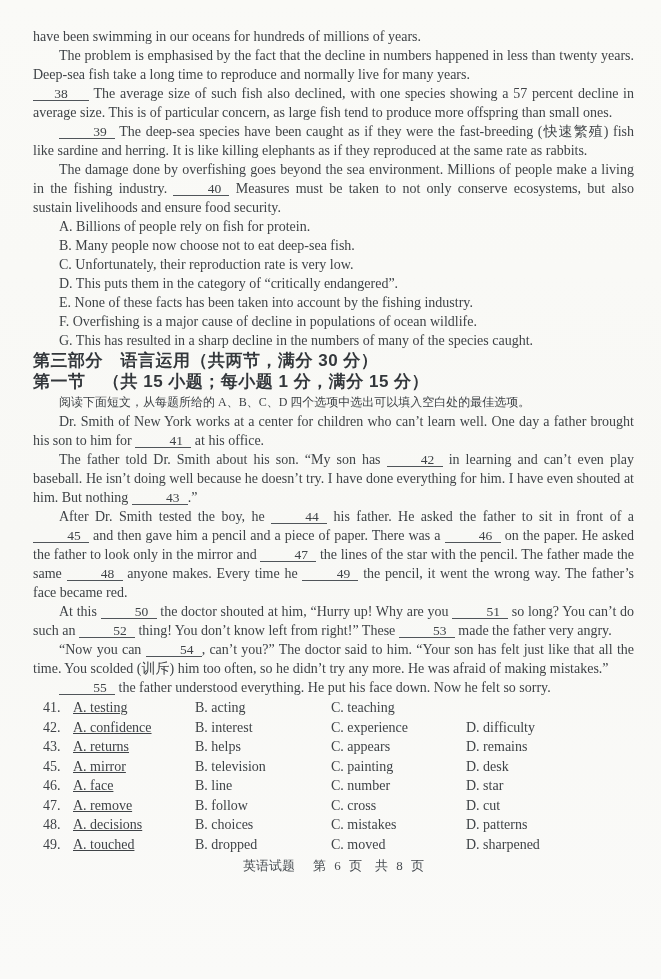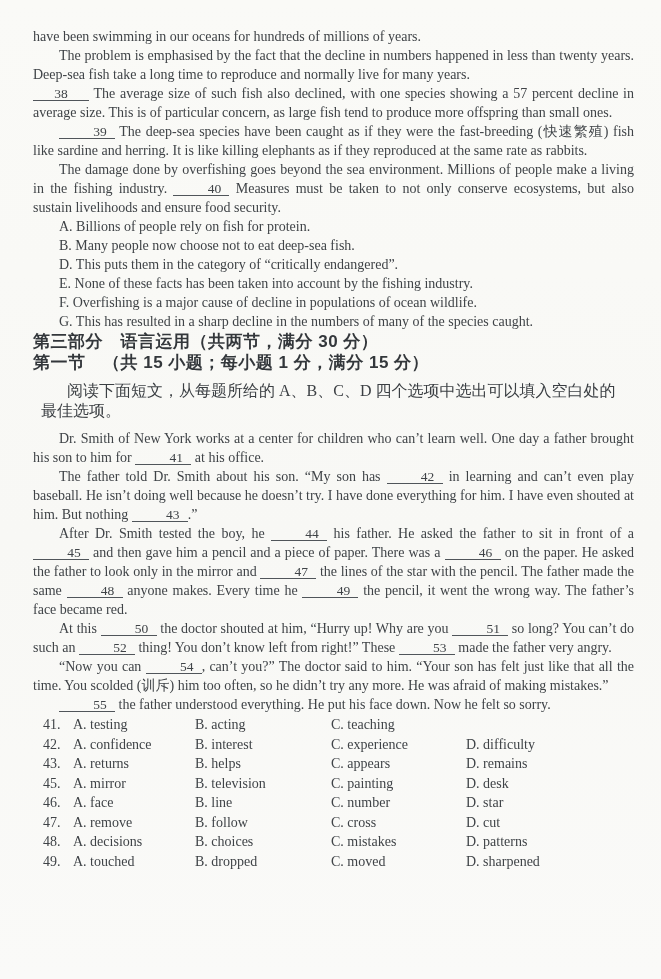--- a/index.html
+++ b/index.html
@@ -46,36 +46,36 @@
   .part-heading, .section-heading {
     margin: 0;
     font-family: "Liberation Sans", "DejaVu Sans", sans-serif;
     font-weight: 700;
     font-size: 17px;
     line-height: 21px;
     color: #33373b;
     letter-spacing: 0.5px;
   }
   .instruction {
-    margin: 8px;
+    margin: 0;
     text-indent: 26px;
-    font-size: 16px;
+    font-size: 12px;
     line-height: 20px;
     color: #3b3f43;
   }
   .questions-list { margin: 1px 0 0 10px; }
   .q-row {
     display: flex;
     font-size: 14px;
     line-height: 19.5px;
     color: #3f4347;
     align-items: flex-end;
   }
   .q-no { width: 30px; flex: 0 0 auto; }
-  .q-a  { width: 122px; flex: 0 0 auto; }
+  .q-a  { width: 122px; flex: 0 0 auto; text-decoration: underline; }
   .q-b  { width: 136px; flex: 0 0 auto; }
   .q-c  { width: 135px; flex: 0 0 auto; }
   .q-d  { flex: 1; }
   .footer {
     margin-top: 3px;
     text-align: center;
     font-size: 13px;
     line-height: 18px;
     color: #474c51;
     word-spacing: 5px;
@@ -91,20 +91,21 @@
       <p class="para">have been swimming in our oceans for hundreds of millions of years.</p>
       <p class="para indent">The problem is emphasised by the fact that the decline in numbers happened in less than twenty years. Deep-sea fish take a long time to reproduce and normally live for many years.</p>
       <p class="para"><span class="blank">38</span> The average size of such fish also declined, with one species showing a 57 percent decline in average size. This is of particular concern, as large fish tend to produce more offspring than small ones.</p>
       <p class="para indent"><span class="blank">39</span> The deep-sea species have been caught as if they were the fast-breeding (快速繁殖) fish like sardine and herring. It is like killing elephants as if they reproduced at the same rate as rabbits.</p>
       <p class="para indent">The damage done by overfishing goes beyond the sea environment. Millions of people make a living in the fishing industry. <span class="blank">40</span> Measures must be taken to not only conserve ecosystems, but also sustain livelihoods and ensure food security.</p>
     </div>
 
   <div class="options-list">
       <div class="option-line">A. Billions of people rely on fish for protein.</div>
       <div class="option-line">B. Many people now choose not to eat deep-sea fish.</div>
+      <div class="option-line">C. Unfortunately, their reproduction rate is very low.</div>
       <div class="option-line">D. This puts them in the category of “critically endangered”.</div>
       <div class="option-line">E. None of these facts has been taken into account by the fishing industry.</div>
       <div class="option-line">F. Overfishing is a major cause of decline in populations of ocean wildlife.</div>
       <div class="option-line">G. This has resulted in a sharp decline in the numbers of many of the species caught.</div>
     </div>
 
   <p class="part-heading">第三部分　语言运用（共两节，满分 30 分）</p>
 
   <p class="section-heading">第一节　（共 15 小题；每小题 1 分，满分 15 分）</p>
 
@@ -170,14 +171,17 @@
       </div>
       <div class="q-row">
         <span class="q-no">49.</span>
         <span class="q-a">A. touched</span>
         <span class="q-b">B. dropped</span>
         <span class="q-c">C. moved</span>
         <span class="q-d">D. sharpened</span>
       </div>
     </div>
 
+  <div class="footer">
+    <span class="doc-label">英语试题</span><span>第 6 页　共 8 页</span>
+  </div>
 
 </div>
 
 </body></html>

